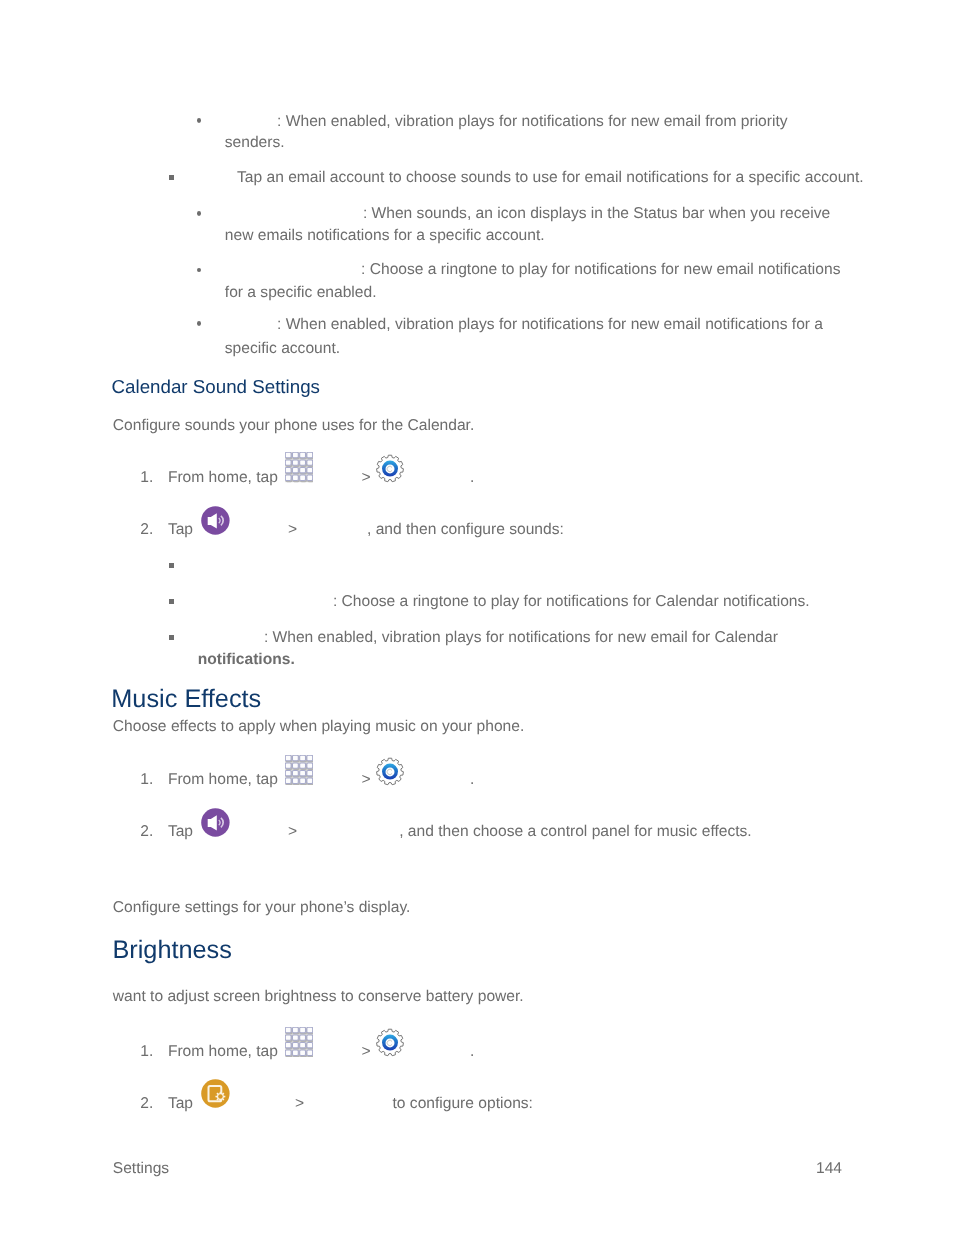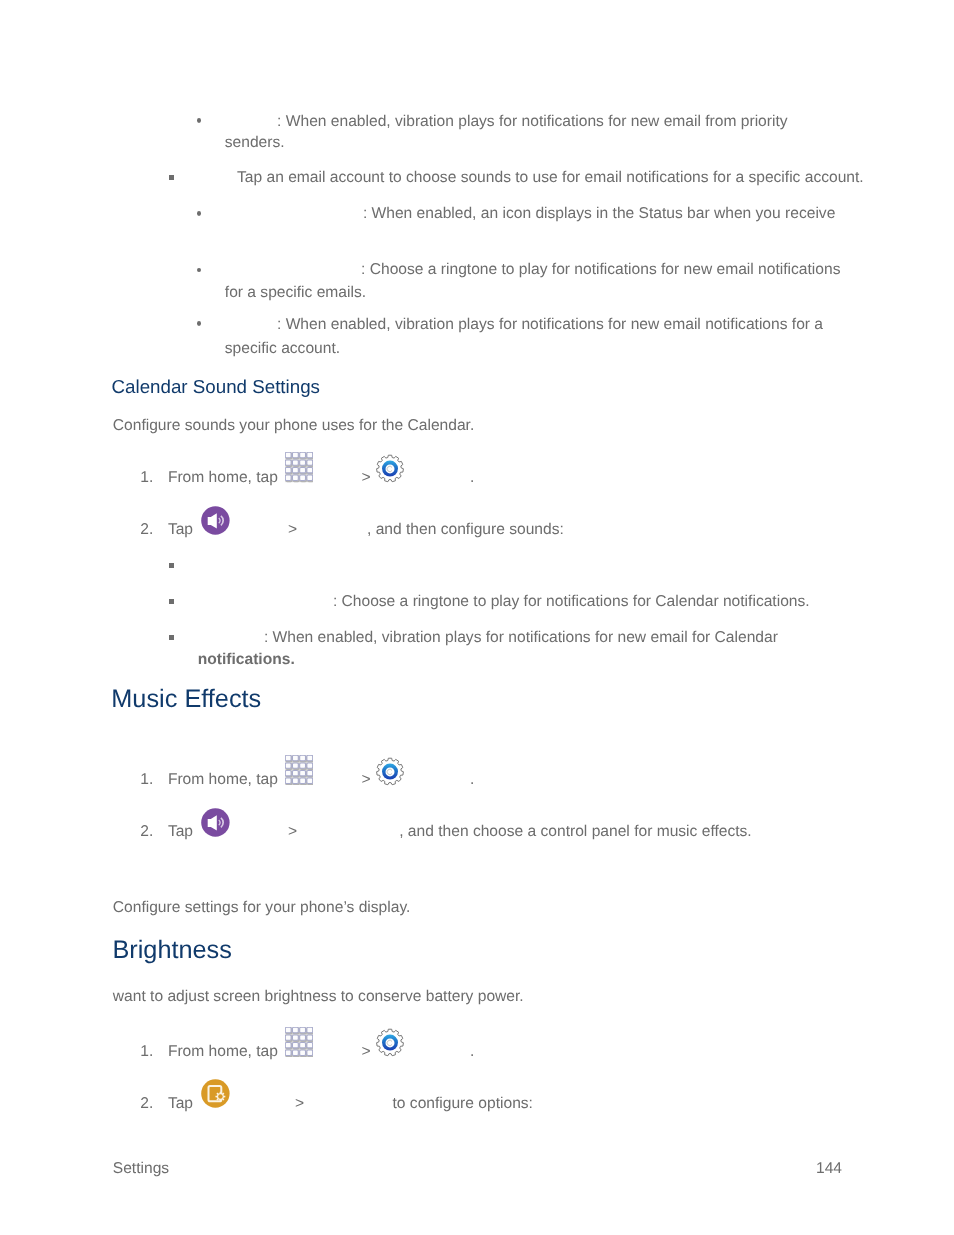--- a/index.html
+++ b/index.html
@@ -38,29 +38,32 @@
     <span>senders.</span>
   </div>
 
   <div class="sq" style="left:169.3px;top:174.8px;"></div>
   <div class="txt" style="left:209px;top:167.7px;margin-left:28px;">
     <span>Tap an email account to choose sounds to use for email notifications for a specific account.</span>
   </div>
 
   <div class="dot" style="left:197.1px;top:211.1px;"></div>
   <div class="txt" style="left:224.8px;top:203.6px;">
-    <span class="hterm hw" style="width:138.1px">Email notifications</span><span>: When enabled, an icon displays in the Status bar when you receive</span>
+    <span class="hterm hw" style="width:138.1px">Email notifications</span><span>: When sounds, an icon displays in the Status bar when you receive</span>
+  </div>
+  <div class="txt" style="left:224.8px;top:225.8px;">
+    <span>new emails notifications for a specific account.</span>
   </div>
 
   <div class="dot" style="left:197.1px;top:267.9px;"></div>
   <div class="txt" style="left:224.8px;top:260.3px;">
     <span class="hterm hw" style="width:136.3px">Select ringtone</span><span>: Choose a ringtone to play for notifications for new email notifications</span>
   </div>
   <div class="txt" style="left:224.8px;top:282.5px;">
-    <span>for a specific emails.</span>
+    <span>for a specific enabled.</span>
   </div>
 
   <div class="dot" style="left:197.1px;top:321.1px;"></div>
   <div class="txt" style="left:224.8px;top:315px;">
     <span class="hterm hw" style="width:52.2px">Vibrate</span><span>: When enabled, vibration plays for notifications for new email notifications for a</span>
   </div>
   <div class="txt" style="left:224.8px;top:339.4px;">
     <span>specific account.</span>
   </div>
 
@@ -145,20 +148,21 @@
     <span class="hterm hw" style="width:135.2px">Select ringtone</span><span>: Choose a ringtone to play for notifications for Calendar notifications.</span>
   </div>
 
   <div class="sq" style="left:169.3px;top:634.7px;"></div>
   <div class="txt" style="left:197.7px;top:628px;">
     <span class="hterm hw" style="width:66.2px">Vibrate</span><span>: When enabled, vibration plays for notifications for new email for Calendar</span>
   </div>
   <div class="txt" style="left:197.7px;top:650.2px;font-weight:bold;">notifications.</div>
 
   <div class="sec-h" style="left:111.3px;top:686.9px;">Music Effects</div>
+  <div class="txt" style="left:112.8px;top:716.8px;">Choose effects to apply when playing music on your phone.</div>
 
   <div class="mk" style="left:140.3px;top:770.4px;">1.</div>
   <div class="mk" style="left:167.9px;top:770.4px;">From home, tap</div>
   <div class="icon apps-grid" style="left:284.9px;top:754.8px;"><svg width="28.2" height="30.5" viewBox="0 0 28.2 30.5">
         <rect x="0.3" y="0.3" width="27.6" height="29.9" fill="#d8d8d8"></rect>
         <g fill="#c0c0c0" stroke="#b3b3b3" stroke-width="1.5">
           <rect x="1.15" y="1.2" width="5.8" height="5.4" rx="1.2"></rect>
           <rect x="8.35" y="1.2" width="5.8" height="5.4" rx="1.2"></rect>
           <rect x="15.55" y="1.2" width="5.8" height="5.4" rx="1.2"></rect>
           <rect x="22.750000000000004" y="1.2" width="5.8" height="5.4" rx="1.2"></rect>

